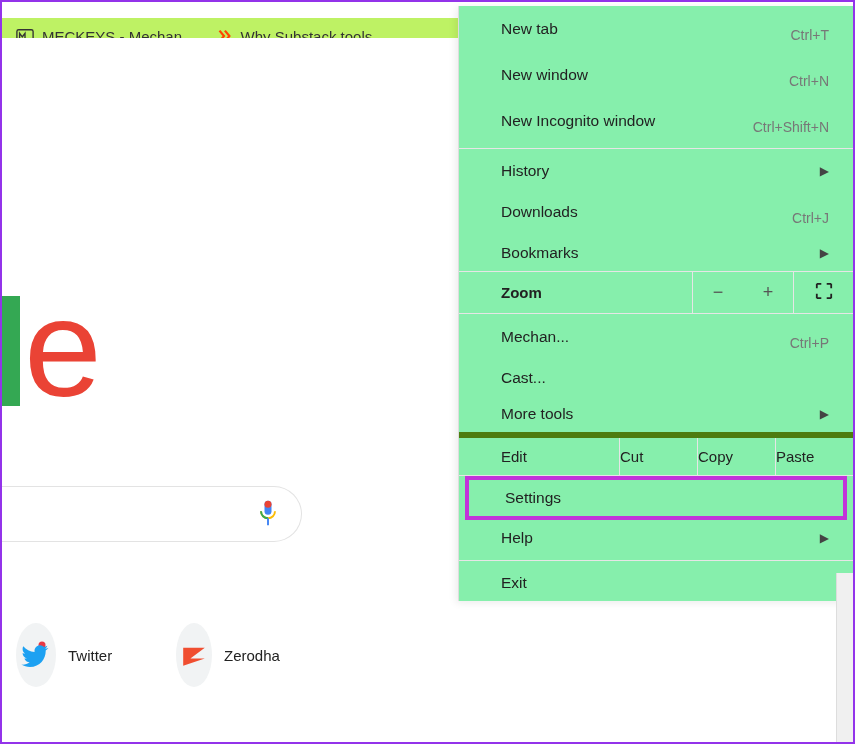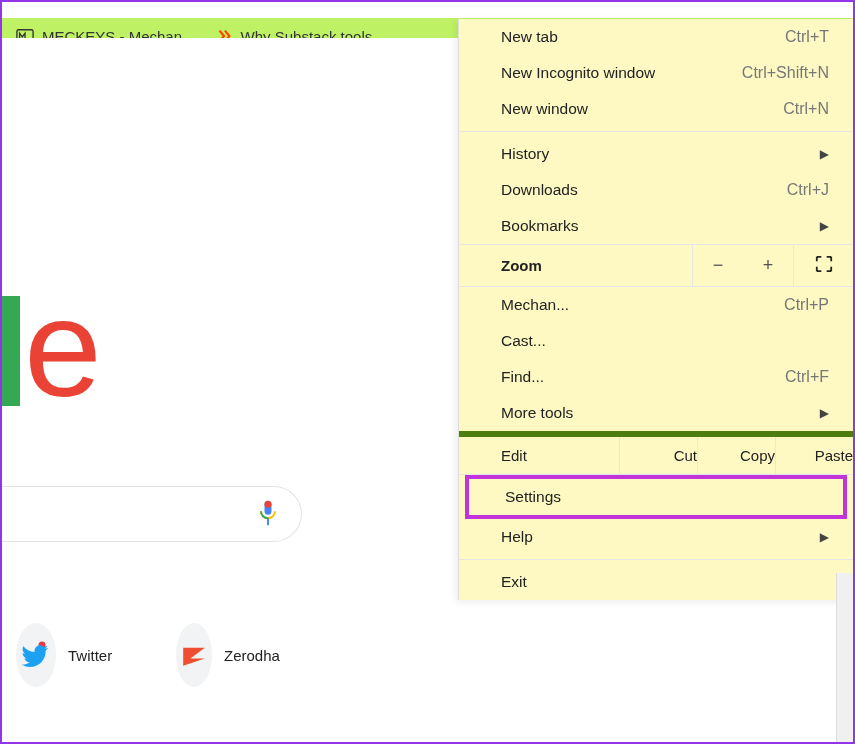--- a/index.html
+++ b/index.html
@@ -10,34 +10,34 @@
 .main-area { position: absolute; left: 0; top: 36px; right: 0; bottom: 0; background: #fff; }
 .logo-frag { position: absolute; left: 0; top: 240px; display: flex; align-items: baseline; font-family: "Product Sans", Arial, sans-serif; font-weight: 500; }
 .logo-l { color: #34a853; font-size: 140px; line-height: 0.8; display: inline-block; width: 18px; background: #34a853; height: 110px; position: relative; top: 10px; }
 .logo-e { color: #ea4335; font-size: 140px; line-height: 1; margin-left: 4px; }
 .search-frag { position: absolute; left: 0; top: 448px; width: 300px; height: 56px; border: 1px solid #e3e3e3; border-left: none; border-radius: 0 28px 28px 0; display: flex; align-items: center; justify-content: flex-end; padding-right: 22px; background: #fff; }
 .mic { width: 22px; height: 28px; }
 .shortcuts { position: absolute; left: 14px; top: 585px; display: flex; gap: 70px; }
 .shortcut { display: flex; flex-direction: row; align-items: center; gap: 12px; width: 90px; }
 .shortcut .circle { width: 64px; height: 64px; border-radius: 50%; background: #f1f3f4; display: flex; align-items: center; justify-content: center; }
 .shortcut .label { font-size: 15px; color: #222; }
-.menu { position: absolute; right: 0; top: 17px; width: 395px; background: #fef9c3; border-left: 1px solid #ddd; box-shadow: -2px 2px 8px rgba(0,0,0,0.08); }
+.menu { position: absolute; right: 0; top: 4px; width: 395px; background: #86efac; border-left: 1px solid #ddd; box-shadow: -2px 2px 8px rgba(0,0,0,0.08); }
 .menu-item { display: flex; align-items: center; justify-content: space-between; padding: 9px 24px 9px 42px; cursor: default; color: #222; font-size: 15.5px; }
-.menu-item .shortcut-key { color: #777; font-size: 16px; }
+.menu-item .shortcut-key { color: #777; font-size: 14px; margin-top: 12px; }
 .menu-item .chevron { color: #444; font-size: 12px; }
 .menu-divider { height: 1px; background: #e6e6e6; margin: 4px 0; }
 .zoom-row { display: flex; align-items: center; border-top: 1px solid #e6e6e6; border-bottom: 1px solid #e6e6e6; }
 .zoom-row .zlabel { padding: 10px 0 10px 42px; flex: 1; font-weight: bold; }
 .zoom-row .zbtn { width: 50px; text-align: center; padding: 10px 0; color: #555; font-size: 18px; }
 .zoom-row .zval { width: 70px; text-align: center; padding: 10px 0; }
 .zoom-row .zsep { width: 1px; background: #e6e6e6; align-self: stretch; }
 .zoom-row .fullscreen { width: 60px; text-align: center; padding: 10px 0; border-left: 1px solid #e6e6e6; }
 .edit-row { display: flex; align-items: center; border-top: 6px solid #4d7c0f; border-bottom: 1px solid #e6e6e6; }
 .edit-row .elabel { padding: 10px 0 10px 42px; flex: 1; }
-.edit-row .ebtn { width: 78px; text-align: right; padding: 10px 0; border-left: 1px solid #e6e6e6; }
+.edit-row .ebtn { width: 78px; text-align: left; padding: 10px 0; border-left: 1px solid #e6e6e6; }
 .highlight { border: 4px solid #c233d9; margin: 0 6px; }
 .scroll-edge { position: absolute; right: 0; top: 571px; width: 17px; height: 170px; background: #f0f0f0; border-left: 1px solid #ddd; }
 </style>
 </head>
 <body>
 
 <div class="tab-strip">
   <div class="tab">
     <span class="favicon">
       <svg viewBox="0 0 20 20" width="18" height="18">
@@ -94,26 +94,26 @@
     </div>
   </div>
 </div>
 
 <div class="menu">
   <div class="menu-item">
     <span>New tab</span>
     <span class="shortcut-key">Ctrl+T</span>
   </div>
   <div class="menu-item">
+    <span>New window</span>
+    <span class="shortcut-key">Ctrl+N</span>
+  </div>
+  <div class="menu-item">
     <span>New Incognito window</span>
     <span class="shortcut-key">Ctrl+Shift+N</span>
-  </div>
-  <div class="menu-item">
-    <span>New window</span>
-    <span class="shortcut-key">Ctrl+N</span>
   </div>
   <div class="menu-divider"></div>
   <div class="menu-item">
     <span>History</span>
     <span class="chevron">▶</span>
   </div>
   <div class="menu-item">
     <span>Downloads</span>
     <span class="shortcut-key">Ctrl+J</span>
   </div>
@@ -133,24 +133,20 @@
     </span>
   </div>
   <div class="menu-item">
     <span>Mechan...</span>
     <span class="shortcut-key">Ctrl+P</span>
   </div>
   <div class="menu-item">
     <span>Cast...</span>
   </div>
   <div class="menu-item">
-    <span>Find...</span>
-    <span class="shortcut-key">Ctrl+F</span>
-  </div>
-  <div class="menu-item">
     <span>More tools</span>
     <span class="chevron">▶</span>
   </div>
   <div class="edit-row">
     <span class="elabel">Edit</span>
     <span class="ebtn">Cut</span>
     <span class="ebtn">Copy</span>
     <span class="ebtn">Paste</span>
   </div>
   <div class="highlight">

